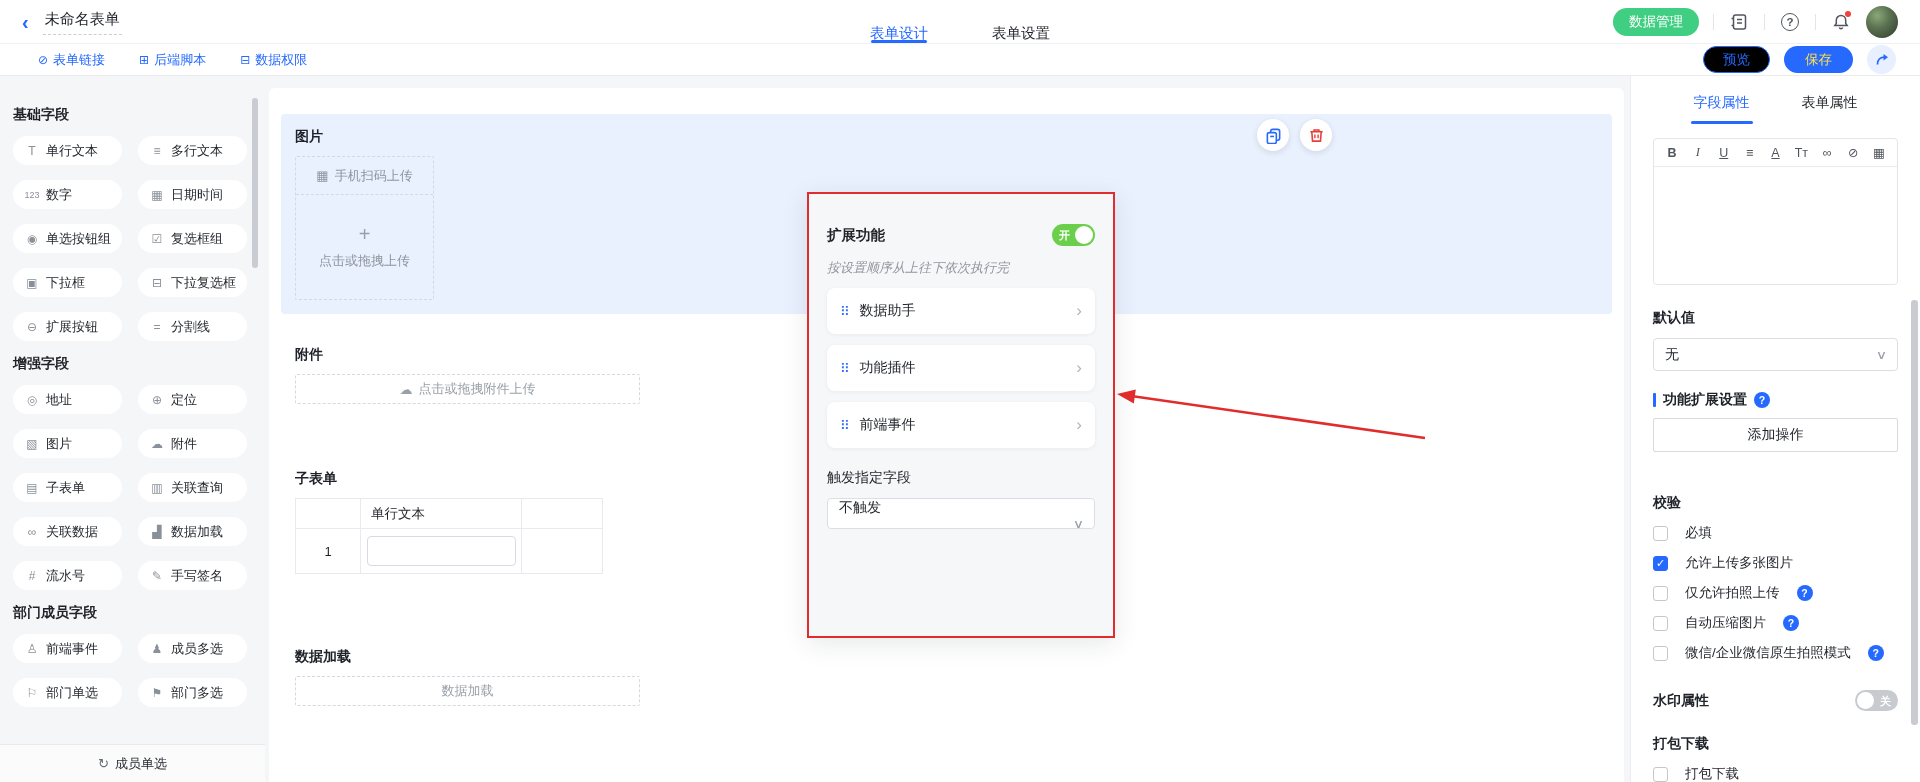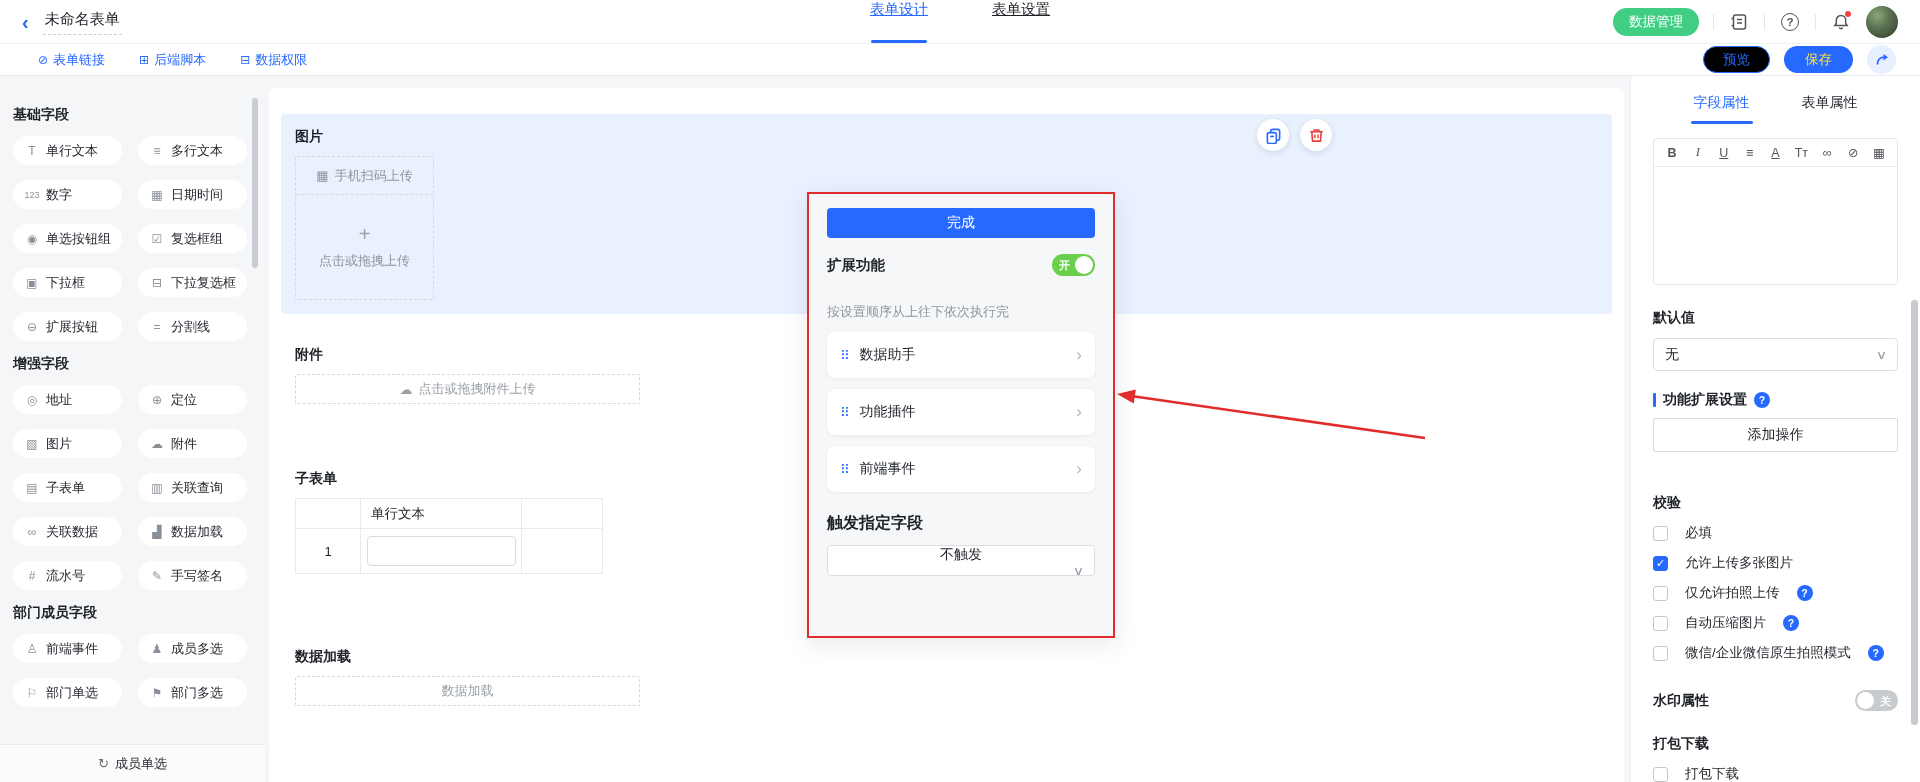--- a/index.html
+++ b/index.html
@@ -8,21 +8,21 @@
   .app { position:relative; width:1920px; height:782px; }
 
   
   .topbar { position:absolute; top:0; left:0; right:0; height:44px; background:#fff;
     border-bottom:1px solid #f0f1f3; display:flex; align-items:center; z-index:30; }
   .tb-left { display:flex; align-items:center; padding-left:22px; }
   .back { color:#2569ff; font-size:20px; font-weight:bold; line-height:1; cursor:pointer; margin-right:14px; }
   .doc-title { font-size:15px; font-weight:500; border-bottom:1px dashed #c9ced6; padding:2px 2px 5px; }
   .tb-tabs { position:absolute; left:50%; transform:translateX(-50%); height:100%;
     display:flex; gap:64px; align-items:stretch; }
-  .tb-tab { position:relative; display:flex; align-items:flex-start; font-size:14.5px; cursor:pointer;text-decoration:underline; }
+  .tb-tab { position:relative; display:flex; align-items:flex-end; font-size:14.5px; cursor:pointer; }
   .tb-tab.active { color:#2569ff; }
   .tb-tab.active .tab-line { position:absolute; left:50%; transform:translateX(-50%);
     bottom:0; width:56px; height:3px; background:#2569ff; border-radius:2px; }
   .tb-right { margin-left:auto; display:flex; align-items:center; gap:14px; padding-right:22px; }
   .btn-green { height:28px; padding:0 16px; border-radius:14px; background:#40ce82; color:#fff;
     font-size:13.5px; border:none; display:flex; align-items:center; cursor:pointer; }
   .v-div { width:1px; height:16px; background:#e3e5e8; }
   .hdr-ic { width:22px; height:22px; display:flex; align-items:center; justify-content:center;
     color:#51565d; cursor:pointer; position:relative; }
   .hdr-ic svg { stroke:#51565d; fill:none; stroke-width:1.5; }
@@ -95,29 +95,29 @@
   .popup { position:absolute; left:807px; top:116px; width:308px; height:446px; z-index:10;
     background:#f6f7f9; border:2px solid #e02c2c; box-shadow:0 6px 24px rgba(31,35,41,.10);
     padding:14px 18px; }
   .btn-done { width:100%; height:30px; background:#2569ff; border:none; border-radius:4px;
     color:#fff; font-size:14px; cursor:pointer; }
   .ext-row { display:flex; align-items:center; justify-content:space-between; margin-top:16px;gap:37px; }
   .ext-label { font-size:14.5px; font-weight:bold; }
   .toggle-on { width:43px; height:22px; border-radius:11px; background:#6ad04b; position:relative; cursor:pointer; flex:none; }
   .toggle-on .txt { position:absolute; left:7px; top:50%; transform:translateY(-50%); color:#fff; font-size:11px; font-weight:bold; }
   .toggle-on .knob { position:absolute; right:2px; top:2px; width:18px; height:18px; border-radius:50%; background:#fff; }
-  .popup-hint { margin-top:27px; font-size:13px; color:#8f959e; }
+  .popup-hint { margin-top:13px; font-size:13px; color:#8f959e;font-style:italic; }
   .p-card { height:46px; background:#fff; border-radius:8px; box-shadow:0 1px 4px rgba(31,35,41,.06);
     display:flex; align-items:center; padding:0 13px; margin-top:11px; cursor:pointer; }
   .p-card .drag { color:#3370ff; font-size:13px; margin-right:10px; cursor:grab; }
   .p-card .lbl { font-size:14px; }
   .p-card .chev { margin-left:auto; color:#b0b4ba; font-size:17px; }
-  .trigger-label { margin-top:21px; font-size:16px; font-weight:bold; }
+  .trigger-label { margin-top:21px; font-size:14px; font-weight:normal; }
   .trigger-select { margin-top:11px; height:31px; background:#fff; border:1px solid #dcdee3;
-    border-radius:4px; display:flex; align-items:center; padding:0 11px; font-size:14px; cursor:pointer;flex-direction:column; }
+    border-radius:4px; display:flex; padding:0 11px; font-size:14px; cursor:pointer;flex-direction:column; }
   .trigger-select .chev { margin-left:auto; color:#9aa0a8; font-size:12px; transform:scaleX(1.3); }
 
   
   .red-arrow { position:absolute; left:1100px; top:300px; width:340px; height:80px; z-index:11; pointer-events:none; }
 
   
   .inspector { position:absolute; right:0; top:0; bottom:0; width:290px; background:#fff;
     border-left:1px solid #ebedf0; padding:0 22px; overflow:hidden; }
   .insp-tabs { display:flex; justify-content:center; gap:52px; padding-top:18px; }
   .insp-tab { position:relative; font-size:14px; padding-bottom:12px; cursor:pointer; }
@@ -410,21 +410,20 @@
             <line x1="2.5" y1="5" x2="15.5" y2="5" stroke="#e5403d" stroke-width="1.7"></line>
             <path d="M6.5 5V3.2h5V5" fill="none" stroke="#e5403d" stroke-width="1.7"></path>
             <path d="M4 5l.8 10h8.4L14 5" fill="none" stroke="#e5403d" stroke-width="1.7"></path>
             <line x1="7.3" y1="8" x2="7.3" y2="12" stroke="#e5403d" stroke-width="1.5"></line>
             <line x1="10.7" y1="8" x2="10.7" y2="12" stroke="#e5403d" stroke-width="1.5"></line>
           </svg>
       </button>
     </div>
 
     <div class="popup">
-      <button class="btn-done">完成</button>
       <div class="ext-row">
         <span class="ext-label">扩展功能</span>
         <span class="toggle-on">
           <span class="txt">开</span>
           <span class="knob"></span>
         </span>
       </div>
       <div class="popup-hint">按设置顺序从上往下依次执行完</div>
 
       <div class="p-card">

